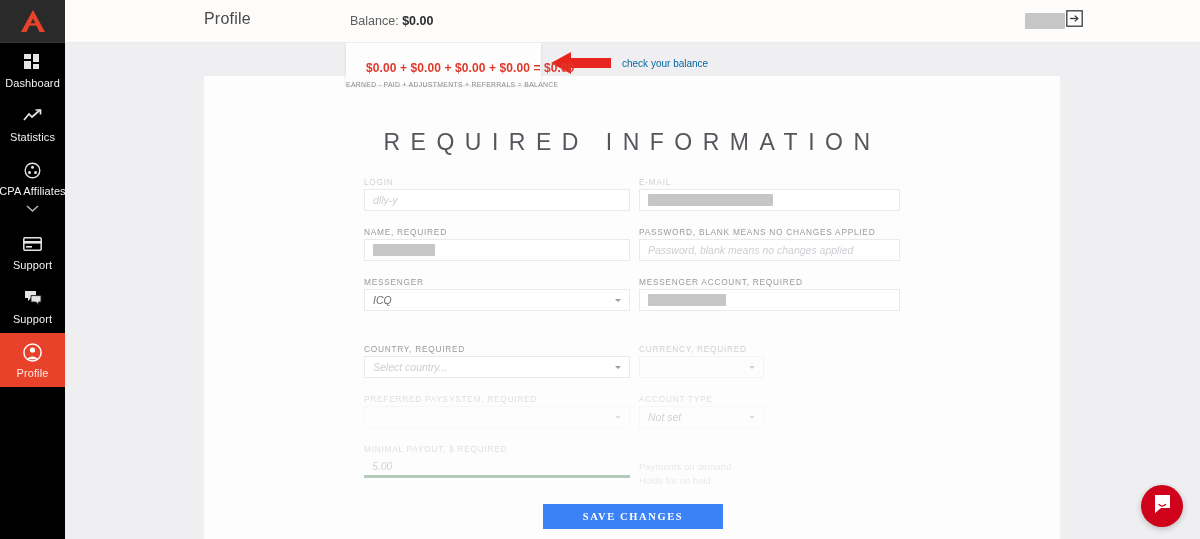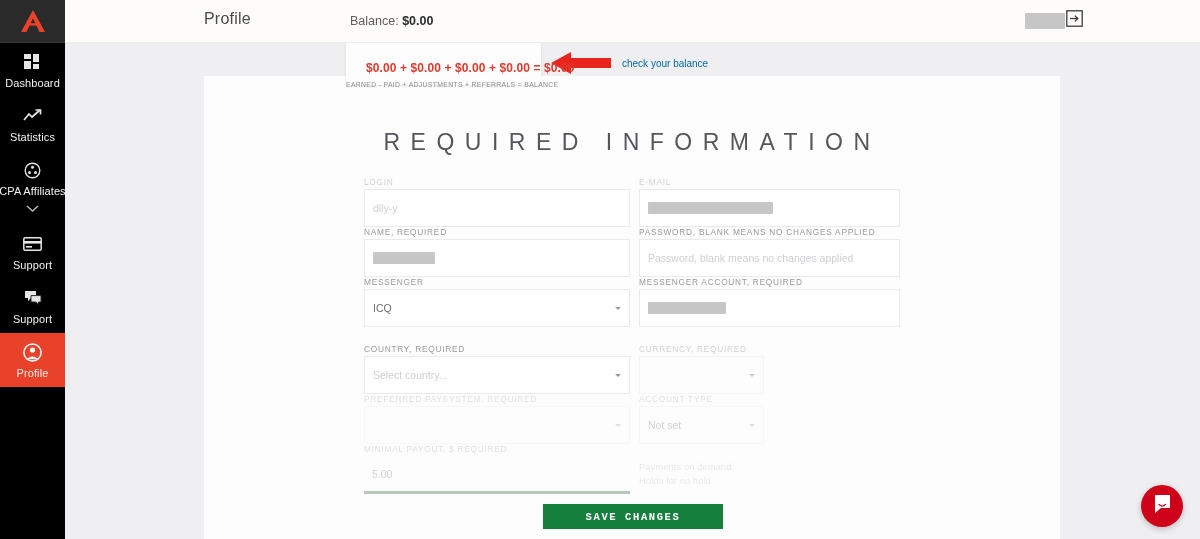--- a/index.html
+++ b/index.html
@@ -125,25 +125,26 @@
   .fld.left  { left: 0;   width: 266px; }
   .fld.right { left: 275px; width: 261px; }
   .fld.right.narrow { width: 125px; }
   .flabel {
     font-size: 8.3px; color: #9a9a9e;
     letter-spacing: .75px; text-transform: uppercase;
     white-space: nowrap;
     height: 12px;
   }
   .finput {
-    height: 38px; border: 1px solid #eaeaea; background: #fff;
+    height: 22px; border: 1px solid #eaeaea; background: #fff;
     display: flex; align-items: center;
     padding: 0 8px;
     font-size: 10.5px; color: #6d6d72;
     position: relative;
+    font-style: italic;
   }
   .finput.plain { border: none; border-bottom: 3px solid #14532d; }
   .redact { height: 12px; background: #c6c6c6; border-radius: 1px; }
   .caret {
     position: absolute; right: 8px; top: 50%;
     margin-top: -1px;
     width: 0; height: 0;
     border-left: 3px solid transparent;
     border-right: 3px solid transparent;
     border-top: 3px solid #9b9b9b;
@@ -153,24 +154,24 @@
   .dimmer{ opacity: .30; }
   .note {
     position: absolute; left: 275px; top: 16px;
     font-size: 9.5px; line-height: 14px; color: #b9b9bf;
     white-space: pre-line;
   }
 
   .save-btn {
     position: absolute; left: 339px; top: 428px;
     width: 180px; height: 25px;
-    background: #15803d; color: #fff;
+    background: #3b82f6; color: #fff;
     border: none;
     font-size: 10.5px; font-weight: bold; letter-spacing: 1.6px;
-    font-family: Liberation Mono, monospace;
+    font-family: Liberation Serif, serif;
     display: flex; align-items: center; justify-content: center;
     cursor: pointer;
   }
 
   
   .chat-btn {
     position: absolute; right: 17px; bottom: 12px;
     width: 42px; height: 42px; border-radius: 50%;
     background: #d0021b;
     display: flex; align-items: center; justify-content: center;

